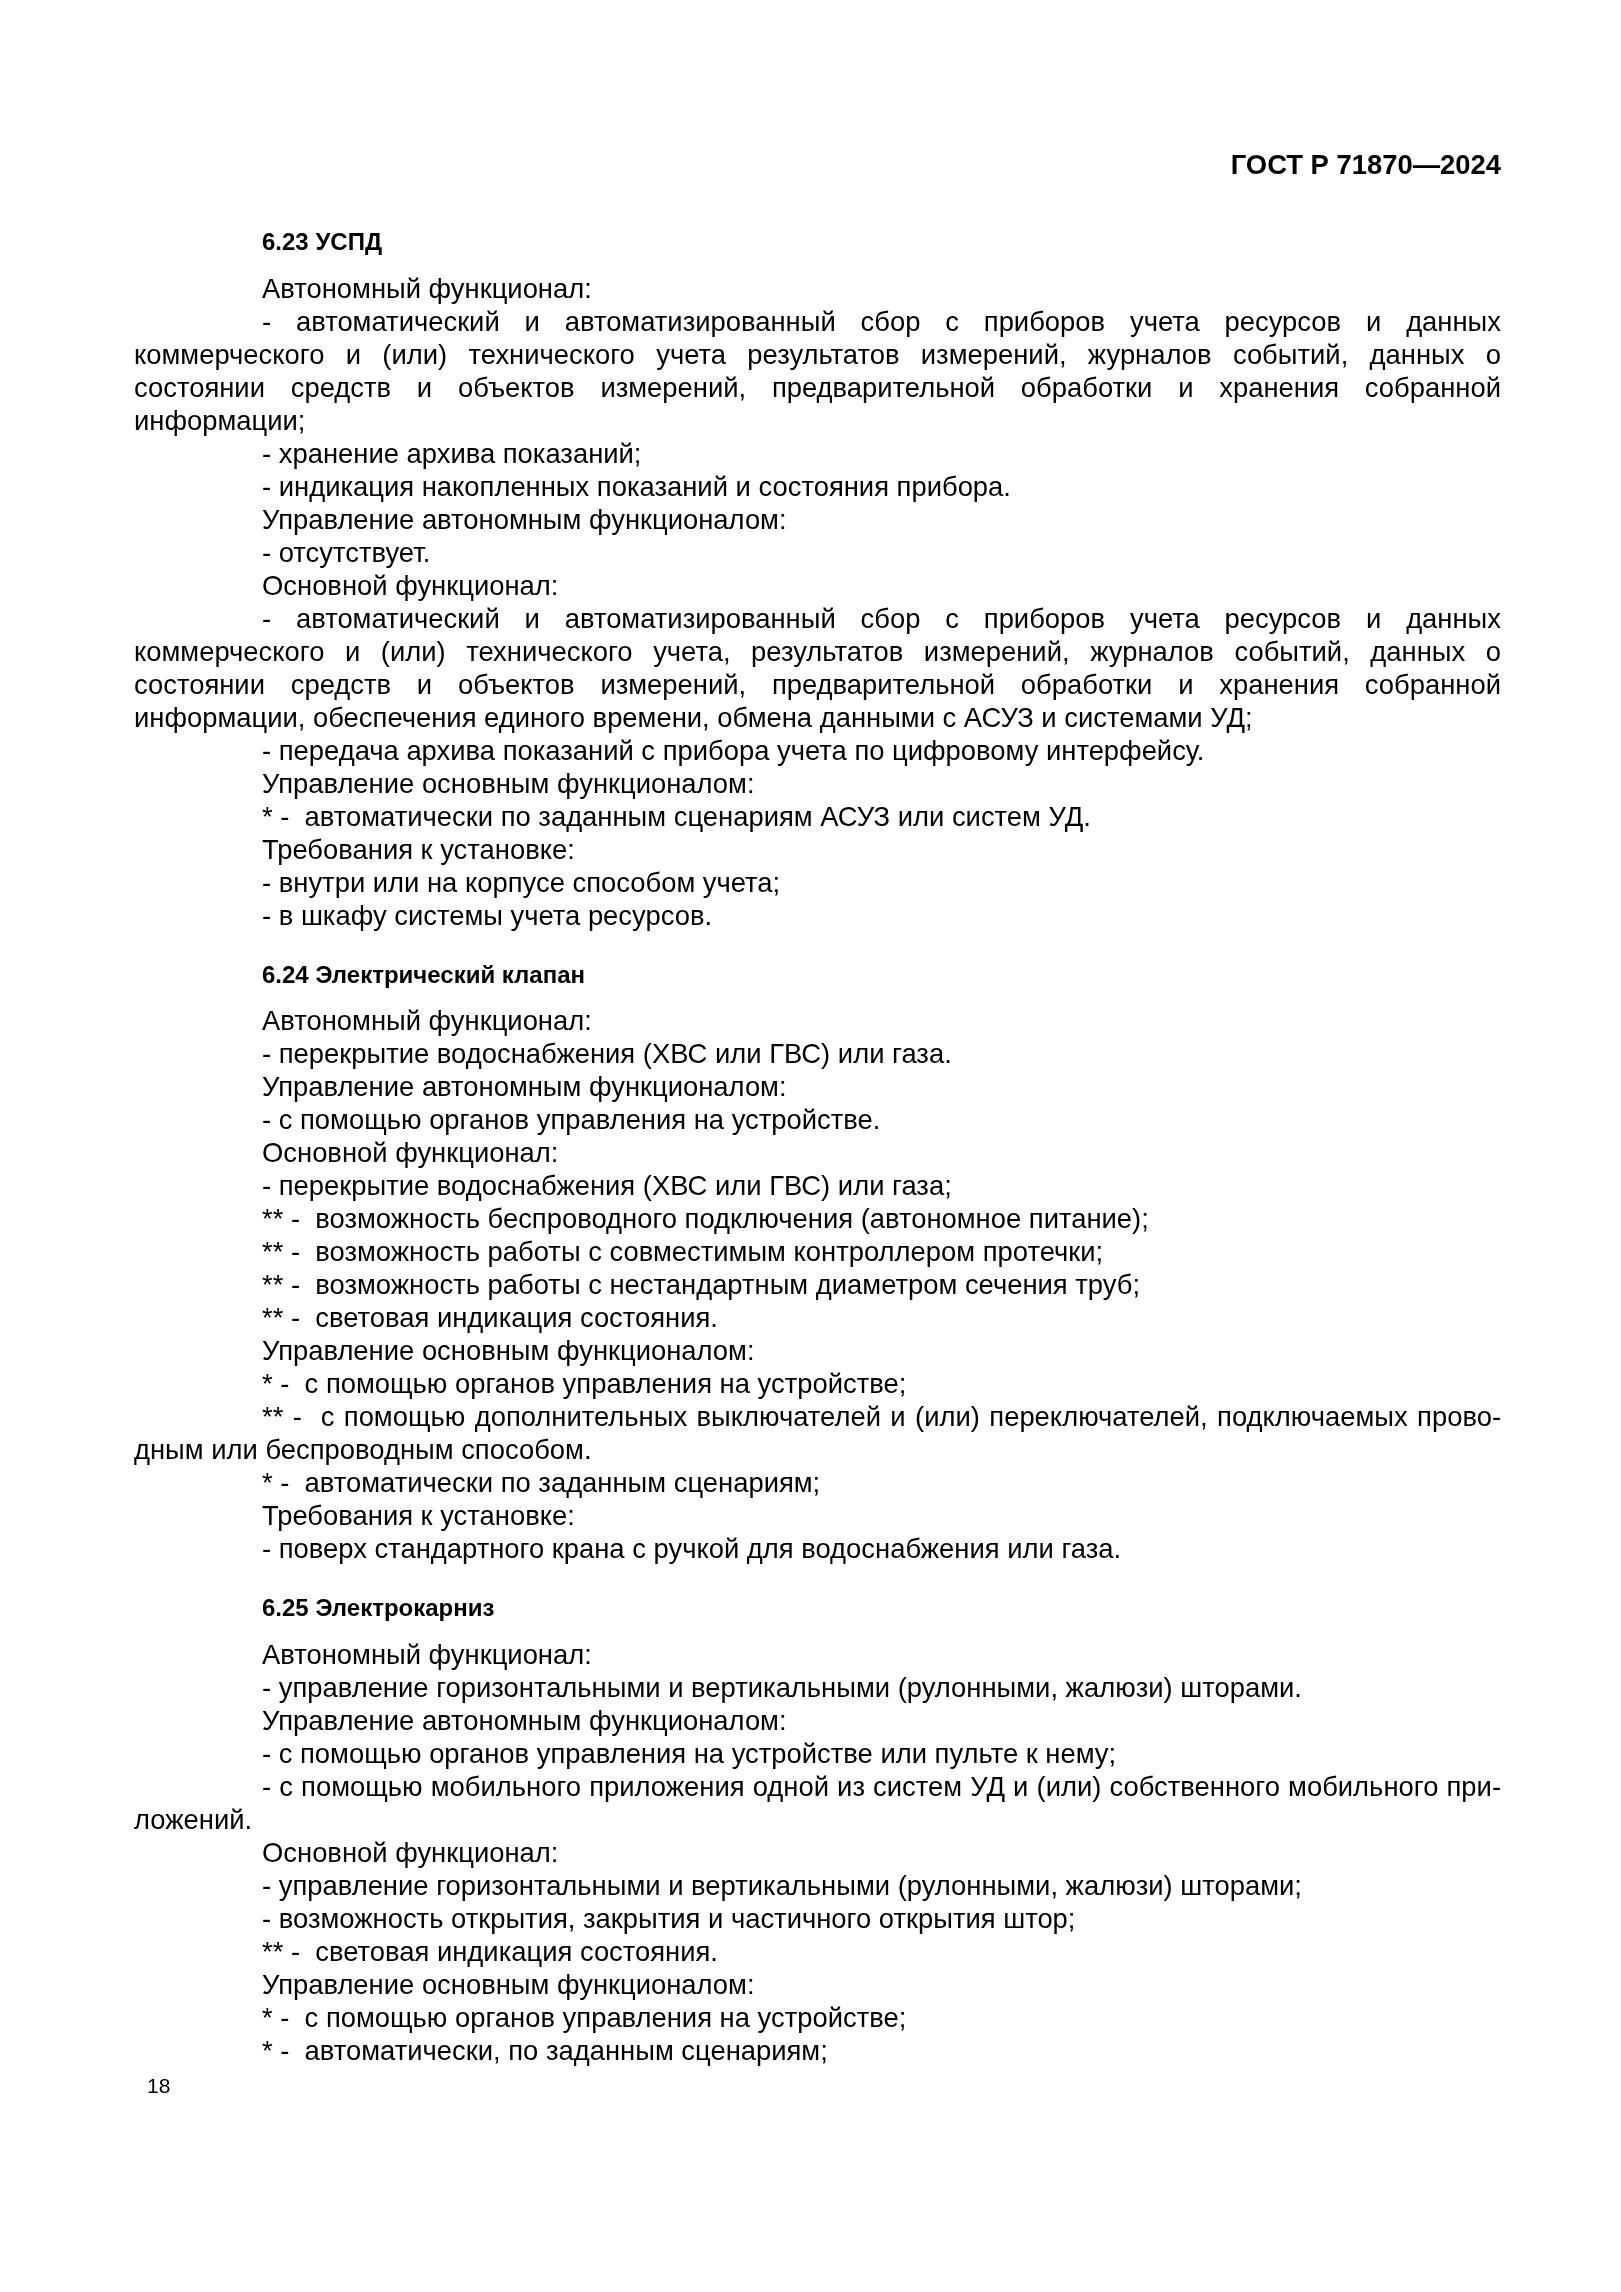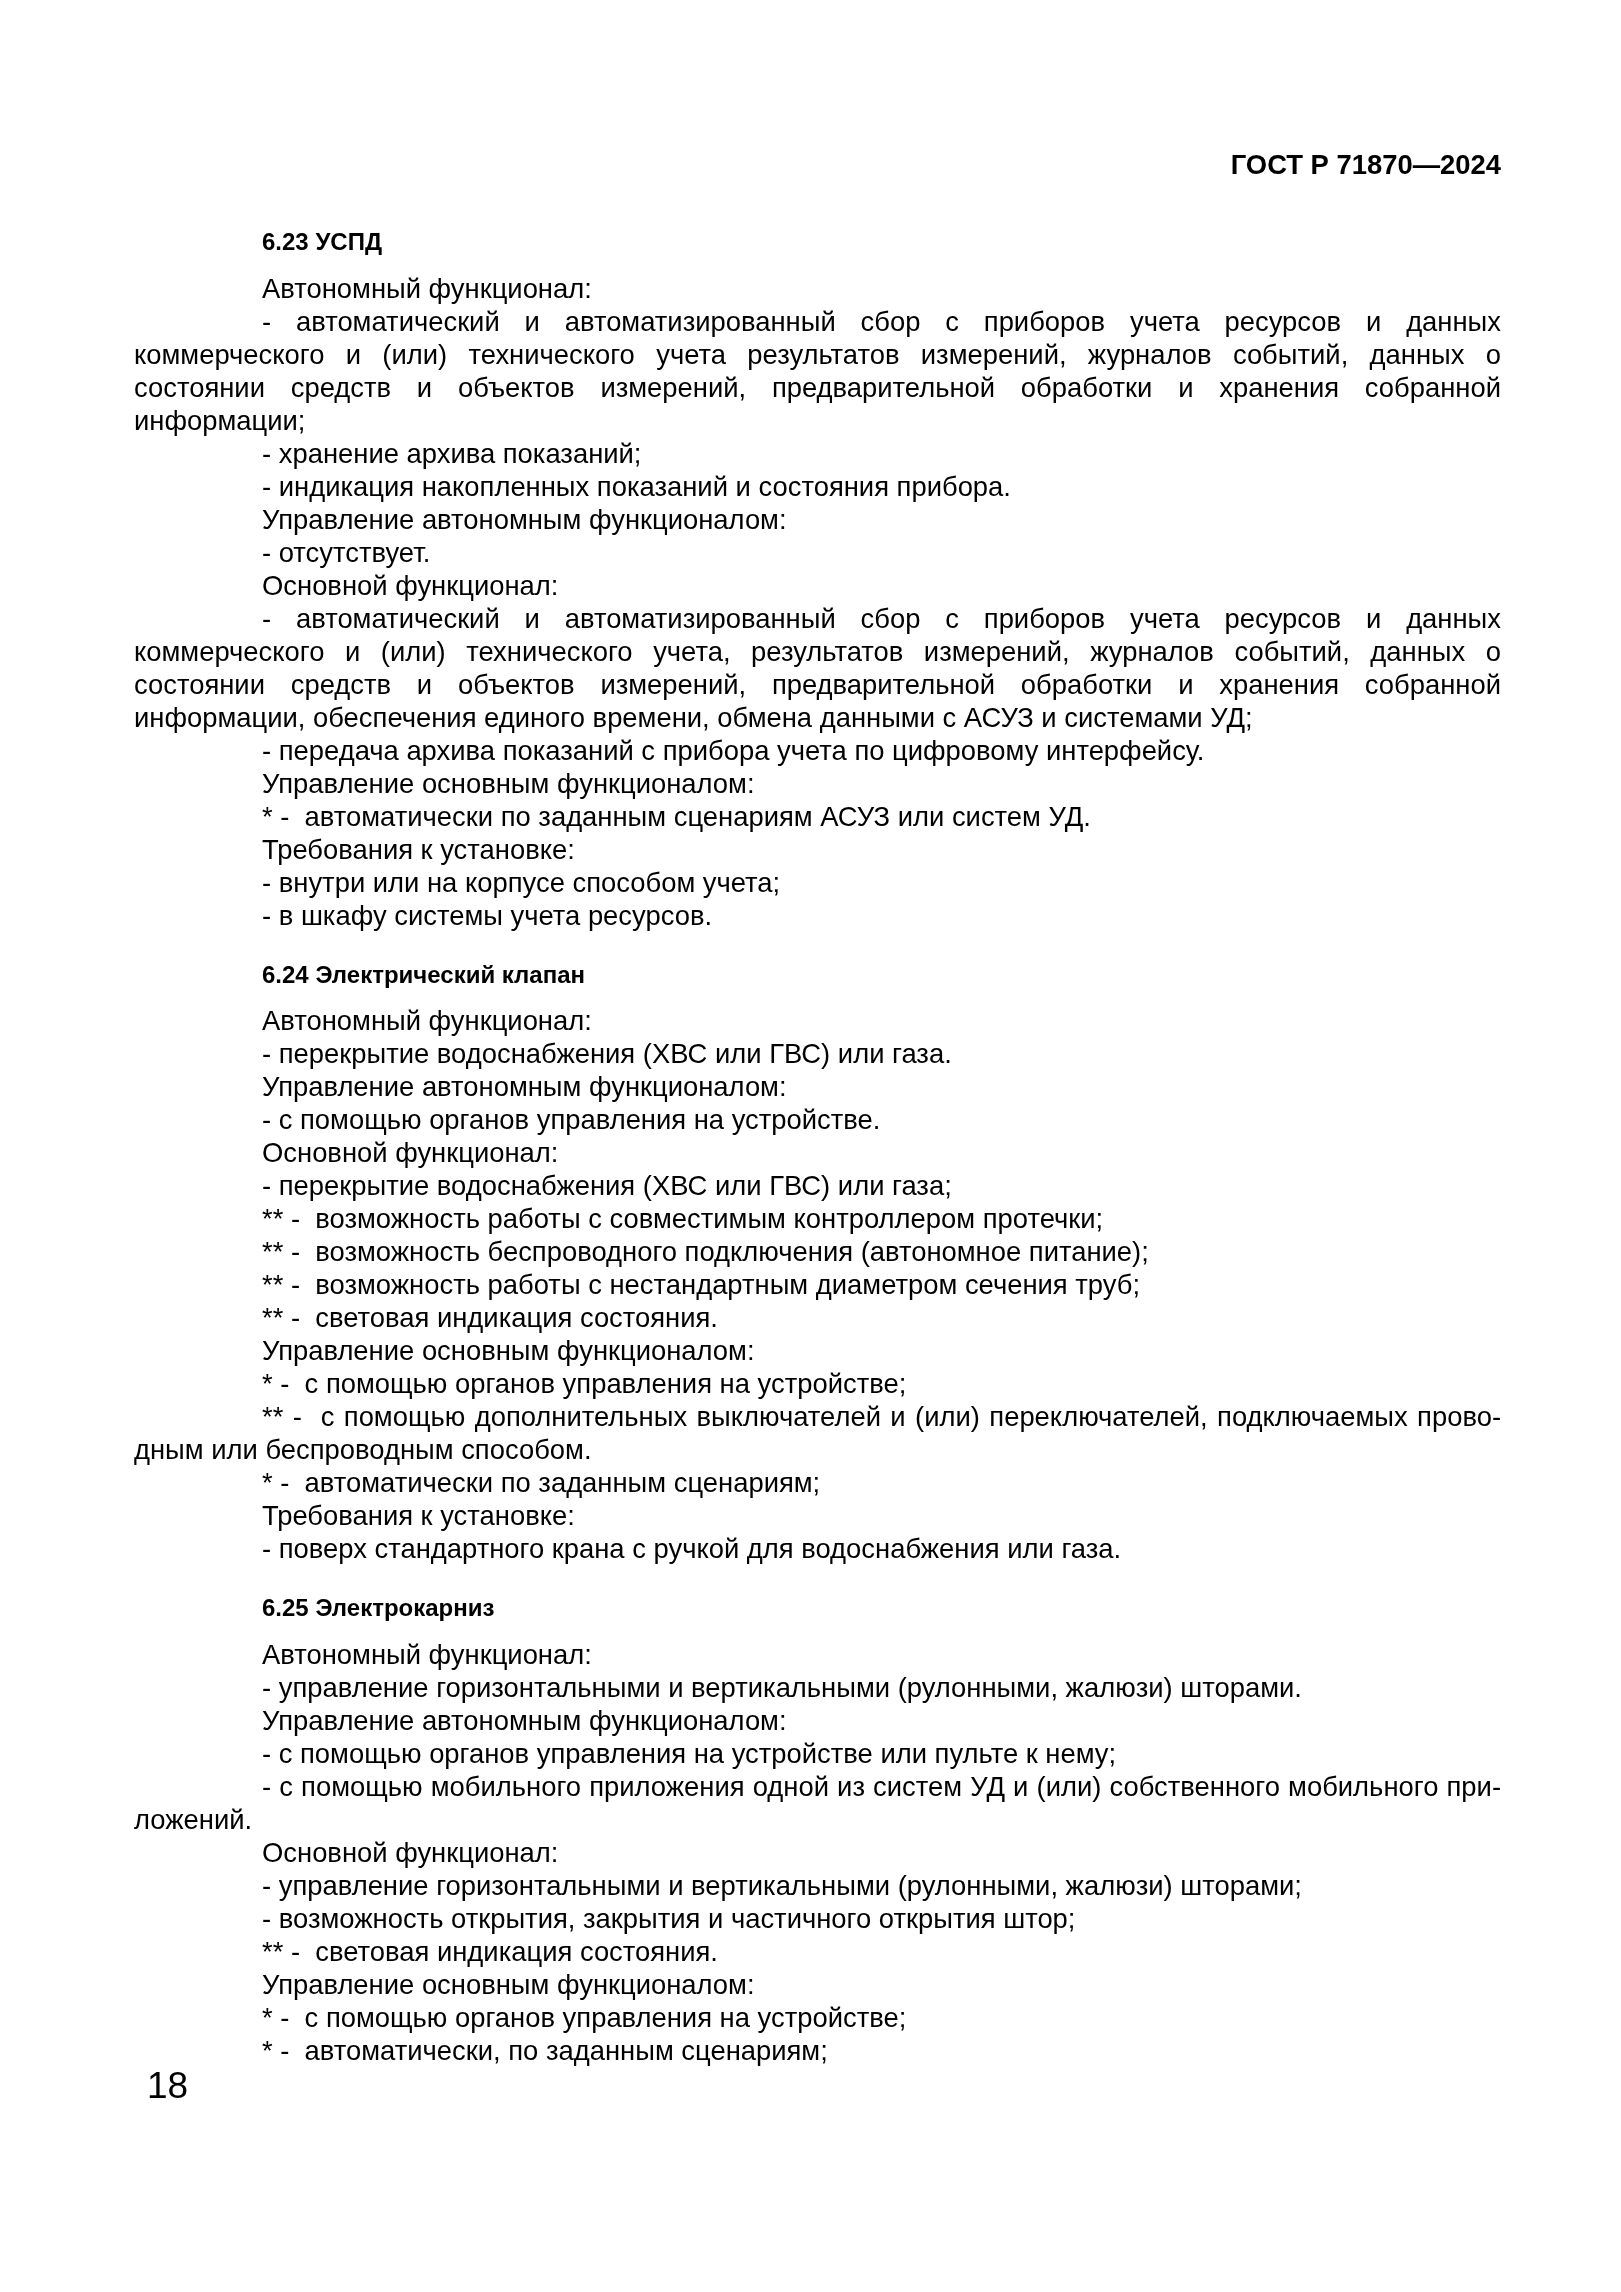--- a/index.html
+++ b/index.html
@@ -43,21 +43,21 @@
   .section p {
     margin: 0;
     text-indent: 128px;
     text-align: justify;
     hyphens: manual;
   }
   .page-number {
     position: absolute;
     left: 147px;
     top: 2069px;
-    font-size: 37px;
+    font-size: 21px;
     line-height: 33px;
   }
 </style>
 </head>
 <body>
 
 <div class="page">
   <div class="content">
     <div class="doc-header">ГОСТ Р 71870—2024</div>
     <main id="document-body">
@@ -79,22 +79,22 @@
           <p>- в шкафу системы учета ресурсов.</p>
         </section>
         <section class="section">
           <h2>6.24 Электрический клапан</h2>
           <p>Автономный функционал:</p>
           <p>- перекрытие водоснабжения (ХВС или ГВС) или газа.</p>
           <p>Управление автономным функционалом:</p>
           <p>- с помощью органов управления на устройстве.</p>
           <p>Основной функционал:</p>
           <p>- перекрытие водоснабжения (ХВС или ГВС) или газа;</p>
+          <p>** -&nbsp; возможность беспроводного подключения (автономное питание);</p>
           <p>** -&nbsp; возможность работы с совместимым контроллером протечки;</p>
-          <p>** -&nbsp; возможность беспроводного подключения (автономное питание);</p>
           <p>** -&nbsp; возможность работы с нестандартным диаметром сечения труб;</p>
           <p>** -&nbsp; световая индикация состояния.</p>
           <p>Управление основным функционалом:</p>
           <p>* -&nbsp; с помощью органов управления на устройстве;</p>
           <p>** -&nbsp; с помощью дополнительных выключателей и (или) переключателей, подключаемых прово­дным или беспроводным способом.</p>
           <p>* -&nbsp; автоматически по заданным сценариям;</p>
           <p>Требования к установке:</p>
           <p>- поверх стандартного крана с ручкой для водоснабжения или газа.</p>
         </section>
         <section class="section">

